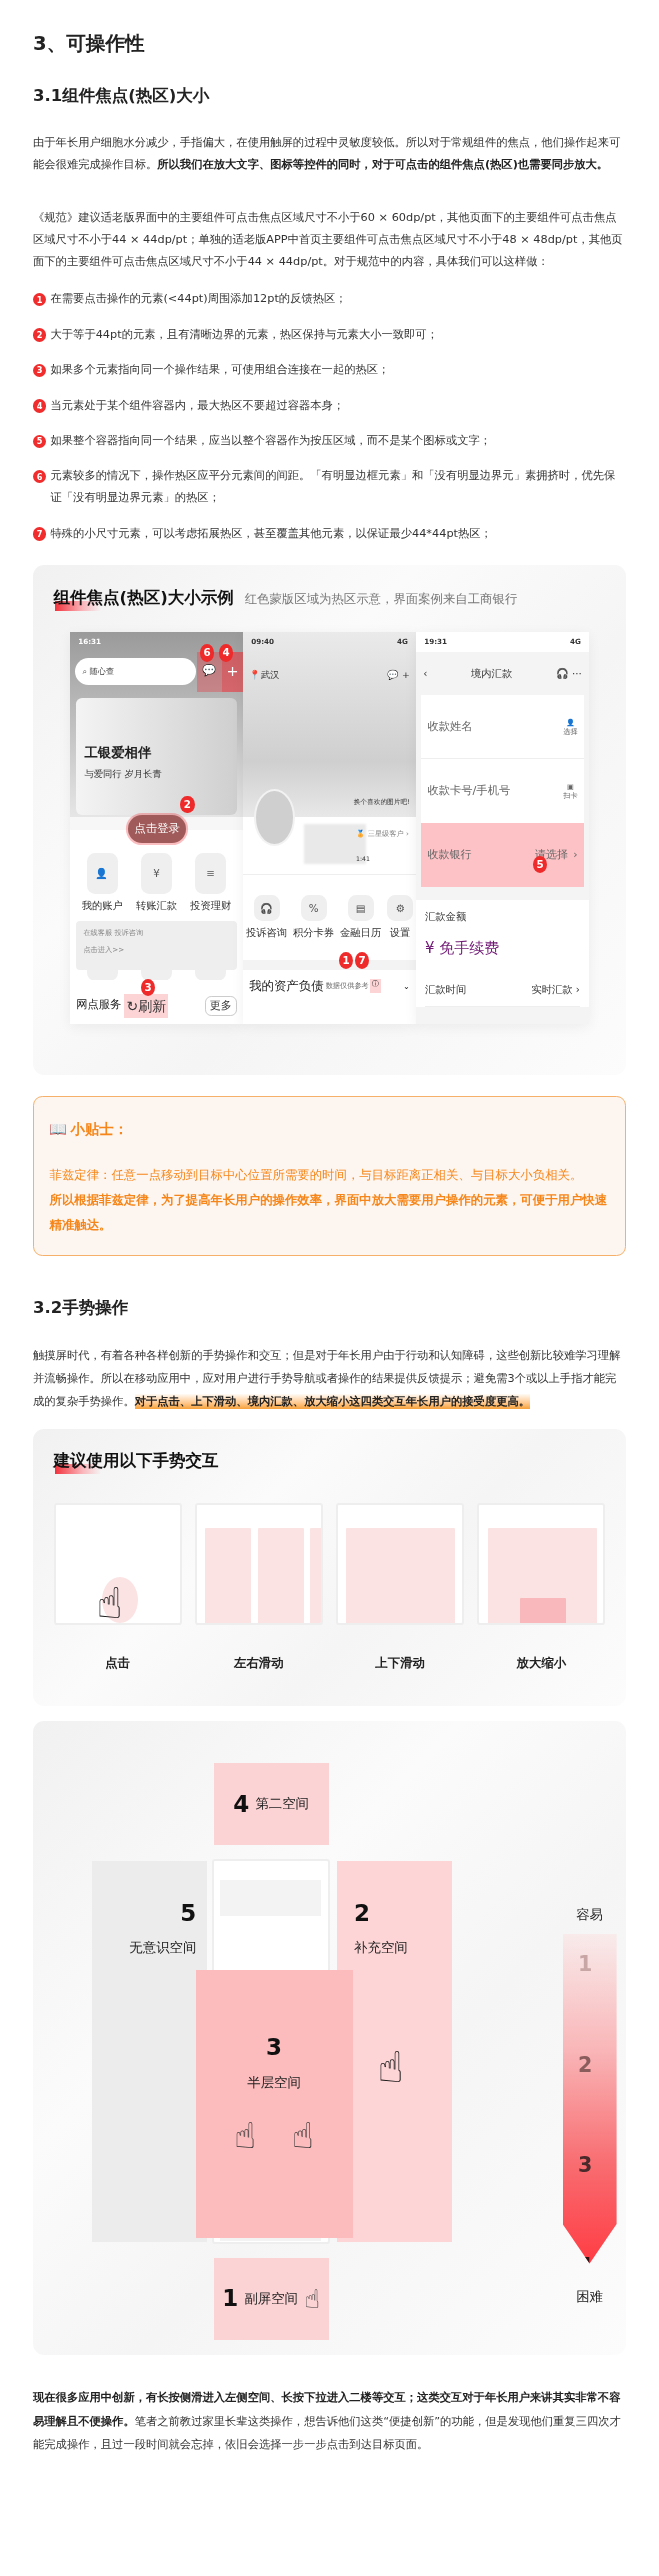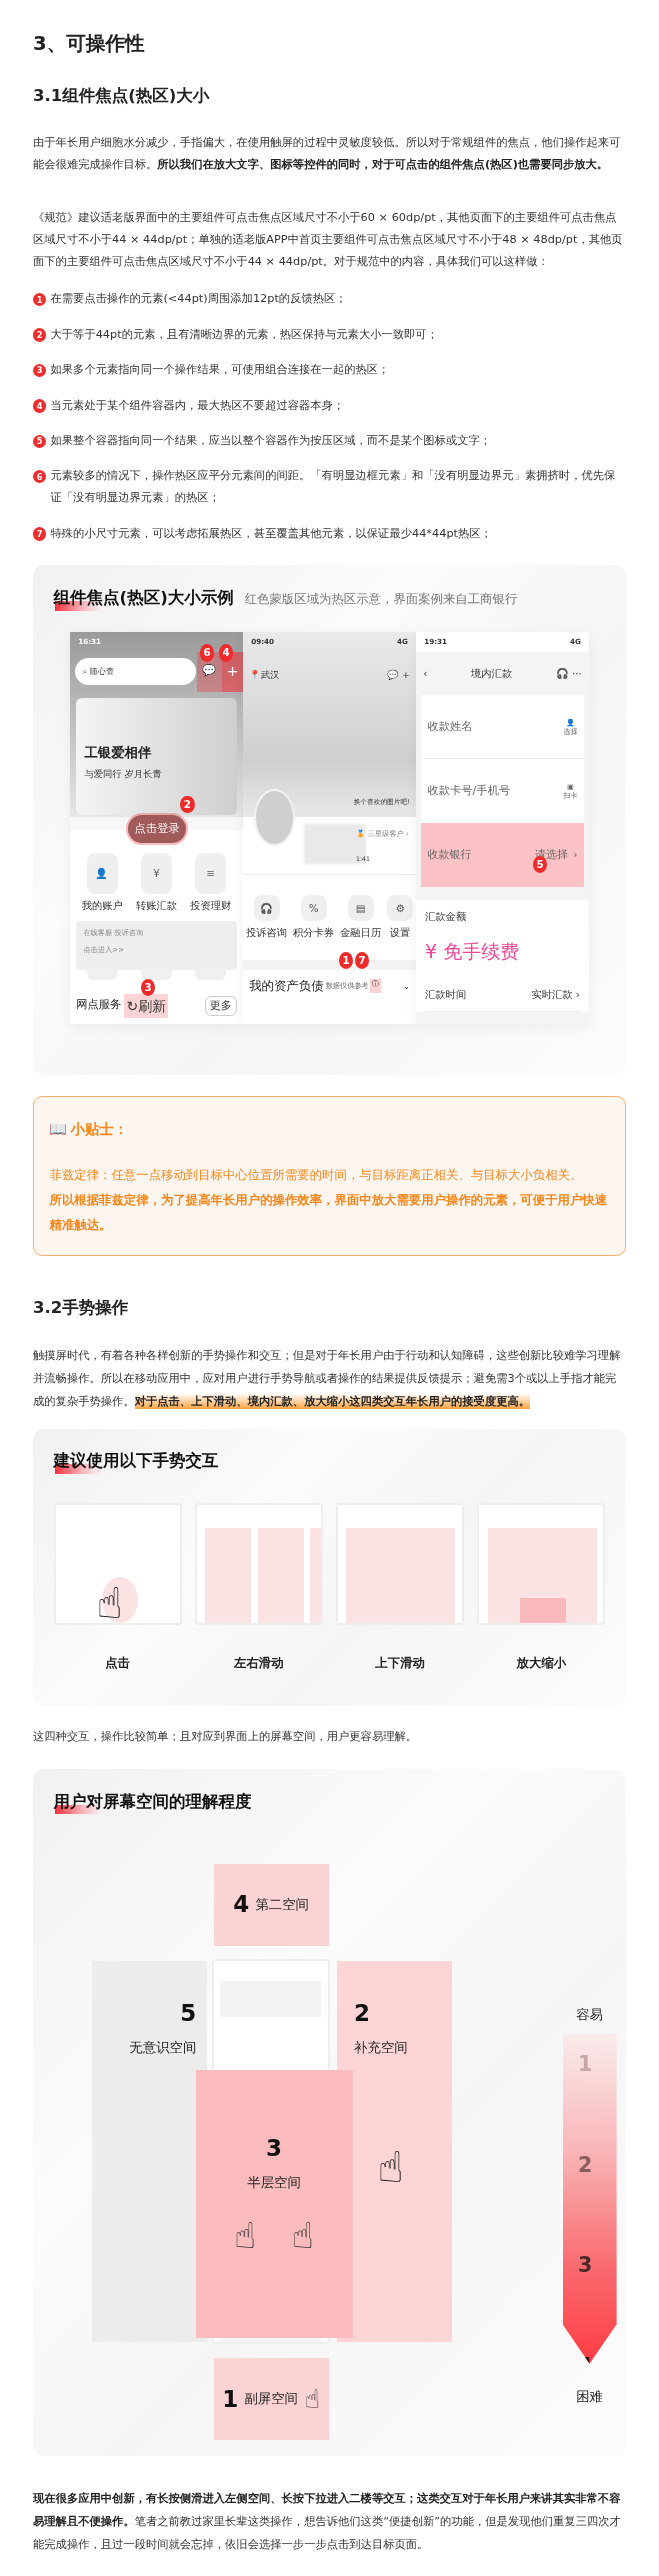--- a/index.html
+++ b/index.html
@@ -232,21 +232,21 @@
             </div>
           <div style="height:64px;display:flex;align-items:center;padding:0 6.2px;font-size:11px;color:#666;background:#fdc2c6">
               <span>收款银行</span>
               <span style="margin-left:auto">请选择</span>
               <span style="margin-left:5.2px">›</span>
             </div>
         </div>
         <div class="pin" style="left:117px;top:224px">5</div>
         <div style="background:#fff;margin-top:12.4px;padding:0 9px;">
           <div style="padding-top:10.3px;font-size:10.3px">汇款金额</div>
-          <div style="padding:15.5px 0;font-size:19px;color:#ec4899">¥ <span>免手续费</span></div>
+          <div style="padding:15.5px 0;font-size:15px;color:#701a75">¥ <span>免手续费</span></div>
           <div style="display:flex;justify-content:space-between;font-size:10.3px;padding:9.3px 0;border-bottom:0.5px solid #eee">
               <span>汇款时间</span>
               <span><span>实时汇款</span> ›</span>
             </div>
         </div>
       </div>
 
     </div>
 
     <div style="display:flex;justify-content:space-between;margin-top:0px;"></div>
@@ -299,26 +299,22 @@
         <div class="gframe">
           <div class="blk" style="left:8.2px;top:23px;width:109px;height:242px"></div>
           <div class="blk" style="left:41px;top:93px;width:46px;height:108px;background:#f9b9bc"></div>
 
         </div>
         <div class="glabel">放大缩小</div>
       </div>
     </div>
   </div>
 
-  <p class="para" style="margin:20.6px 0 20.6px 0">这四种交互，操作比较简单；且对应到界面上的屏幕空间，用户更容易理解。</p>
 
   <div class="card">
-    <div class="card-title">
-        <span class="t">用户对屏幕空间的理解程度</span>
-      </div>
     <div class="space">
       <div class="sbox" style="left:160px;top:20.6px;width:115px;height:82px;background:#fcd3d4;flex-direction:row;gap:6.2px">
         <span class="snum">4</span>
           <span class="slab" style="margin-top:0">第二空间</span>
       </div>
       <div class="sbox" style="left:38px;top:118px;width:115px;height:381px;background:#ececec;justify-content:flex-start;align-items:flex-end;padding:41px 10.3px 0 0">
         <span class="snum">5</span>
           <span class="slab">无意识空间</span>
       </div>
       <div style="position:absolute;left:158px;top:116px;width:118px;height:385px;background:#fff;border:2.1px solid #eee;border-radius:3.1px">

